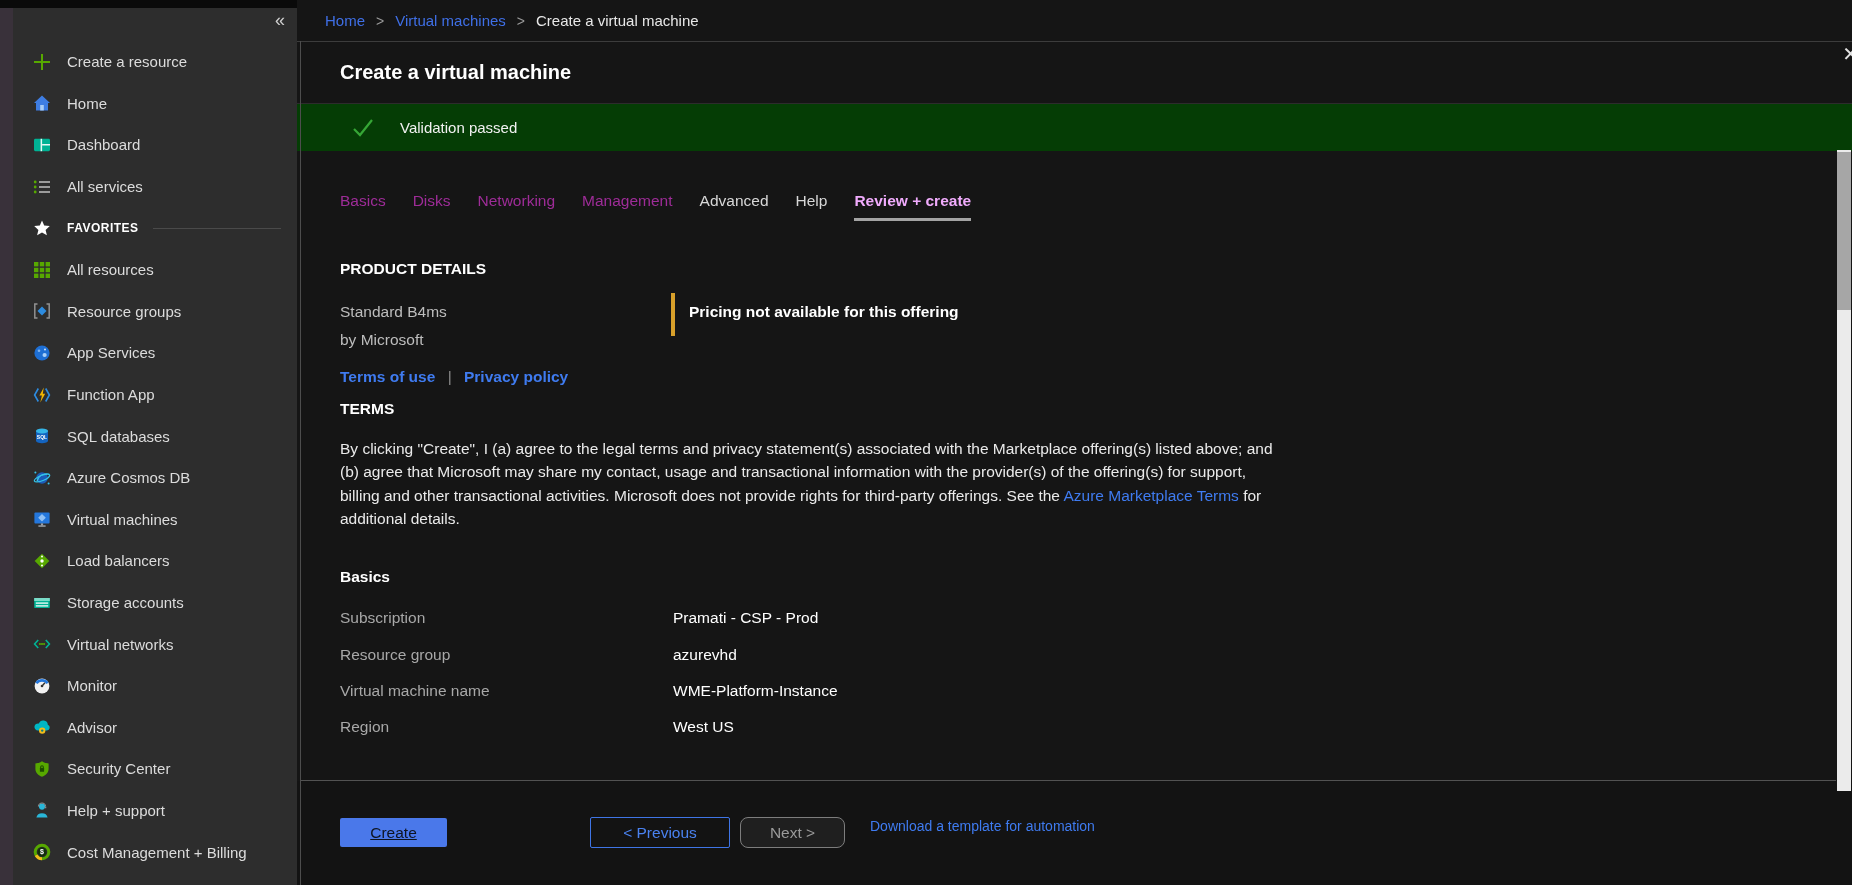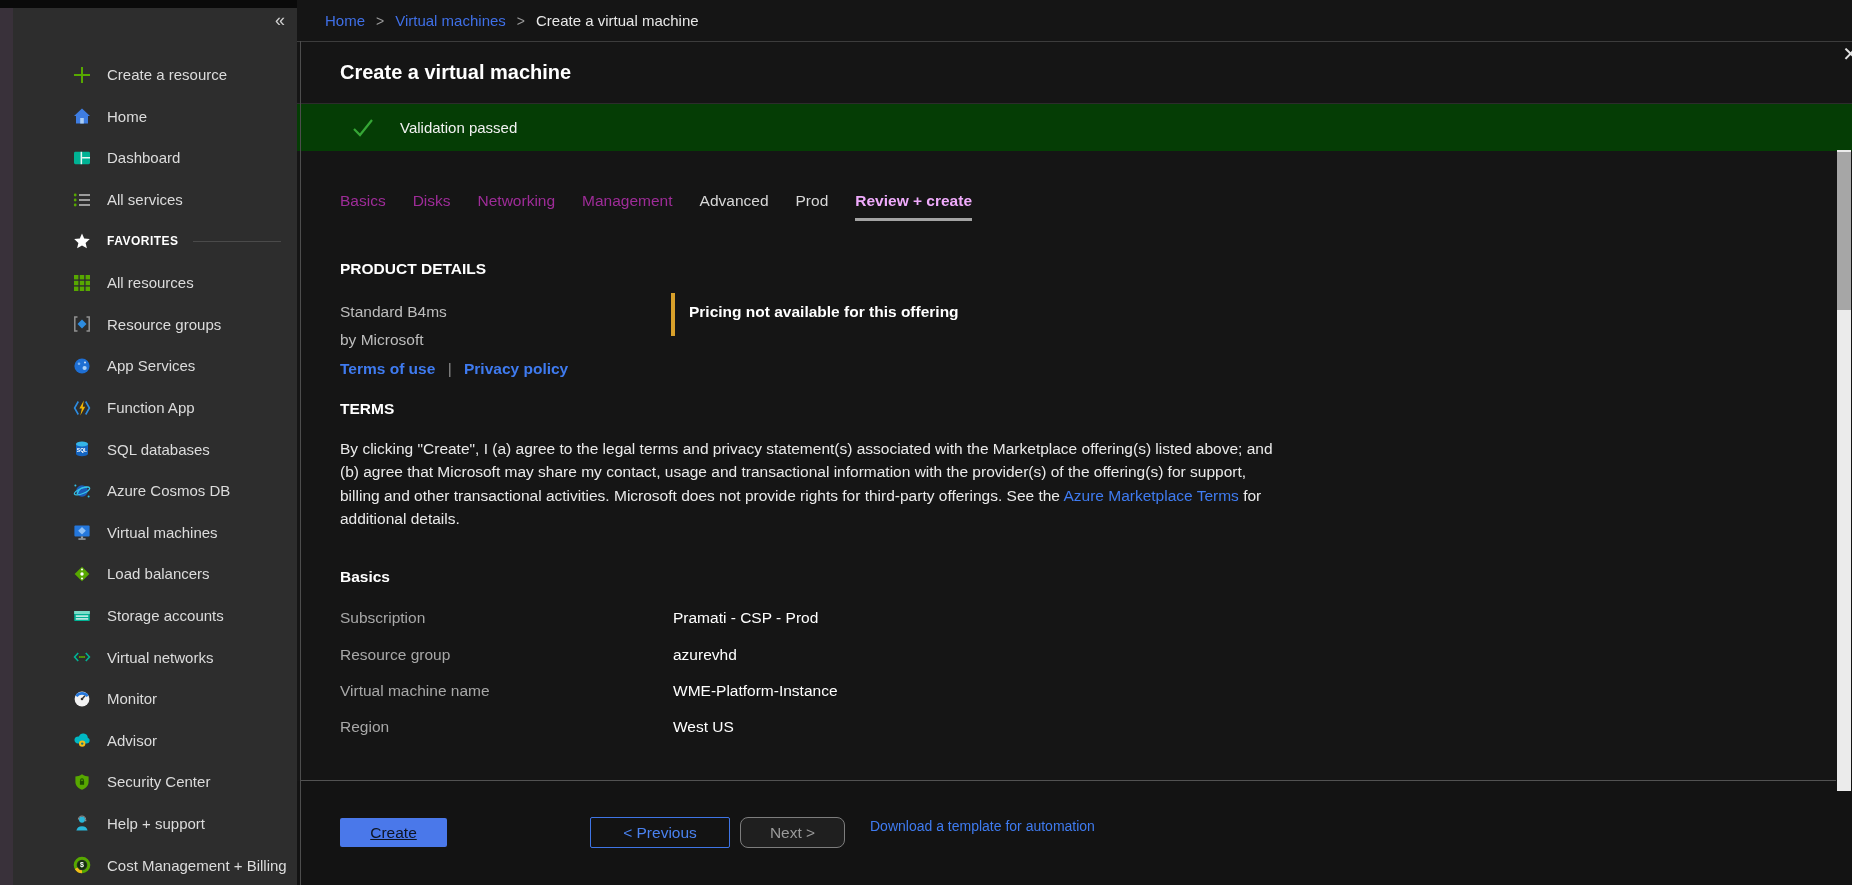--- a/index.html
+++ b/index.html
@@ -9,21 +9,21 @@
     background:#151515; font-family:"Liberation Sans", sans-serif;
     -webkit-font-smoothing:antialiased;
   }
   
   .top-strip { position:absolute; left:0; top:0; width:100%; height:8px; background:#0a0a0a; }
 
   
   .sidebar { position:absolute; left:0; top:8px; bottom:0; width:297px; background:#2d2d2d; }
   .left-accent { position:absolute; left:0; top:0; bottom:0; width:13px; background:#39313a; }
   .collapse-btn { position:absolute; right:12px; top:2px; font-size:18px; color:#cfcfcf; cursor:pointer; }
-  .nav-list { position:absolute; top:46px; left:0; right:0;padding-left:40px; }
+  .nav-list { position:absolute; top:33px; left:0; right:0; }
   .nav-item { height:41.6px; display:flex; align-items:center; padding-left:33px; cursor:pointer; }
   .nav-icon { width:18px; height:18px; flex:0 0 18px; margin-right:16px; }
   .nav-label { font-size:15px; color:#dcdcdc; white-space:nowrap; }
   .nav-item.favorites { cursor:default; }
   .nav-item.favorites .nav-label { font-size:12px; font-weight:bold; color:#ffffff; letter-spacing:.5px; }
   .fav-rule { flex:1; height:1px; background:#4a4a4a; margin:0 16px 0 14px; }
 
   
   .main { position:absolute; left:297px; top:0; right:0; bottom:0; background:#151515; }
   .v-divider { position:absolute; left:3px; top:41px; bottom:0; width:1px; background:#4d4d4d; z-index:6; }
@@ -45,21 +45,21 @@
   .tabs { position:absolute; top:192px; left:43px; display:flex; gap:27px; font-size:15.5px; }
   .tab { padding-bottom:8px; cursor:pointer; }
   .tab.visited { color:#9e2c98; }
   .tab.plain { color:#d8d8d8; }
   .tab.active { color:#f0abfc; font-weight:bold; border-bottom:3px solid #a3a3a3; }
 
   .section-h { font-size:15.5px; font-weight:bold; color:#ffffff; }
   .product { position:absolute; top:260px; left:43px; right:70px; }
   .product-name { margin-top:25px; font-size:15.5px; color:#bdbdbd; }
   .product-by { margin-top:10px; font-size:15.5px; color:#bdbdbd; }
-  .product-links { margin-top:11px; font-size:15.5px; font-weight:bold; }
+  .product-links { margin-top:19px; font-size:15.5px; font-weight:bold; }
   .t-link { color:#3f7bf0; cursor:pointer; }
   .link-sep { color:#8a8a8a; margin:0 8px; font-weight:normal; }
   .pricing { position:absolute; left:331px; top:33px; display:flex; }
   .pricing-bar { width:4px; height:43px; background:#d8a02a; }
   .pricing-text { margin:10px 0 0 14px; font-size:15.5px; font-weight:bold; color:#ffffff; }
 
   .terms { position:absolute; top:400px; left:43px; width:935px; }
   .terms-p { margin-top:19px; font-size:15.5px; line-height:23.4px; color:#eaeaea; }
   .terms-p .inline-link { color:#3f7bf0; cursor:pointer; }
 
@@ -317,21 +317,21 @@
         </svg>
       <span class="banner-text">Validation passed</span>
     </div>
 
     <div class="tabs">
       <span class="tab visited">Basics</span>
       <span class="tab visited">Disks</span>
       <span class="tab visited">Networking</span>
       <span class="tab visited">Management</span>
       <span class="tab plain">Advanced</span>
-      <span class="tab plain">Prod</span>
+      <span class="tab plain">Help</span>
       <span class="tab active">Review + create</span>
     </div>
 
     <div class="product">
       <div class="section-h">PRODUCT DETAILS</div>
       <div class="product-name">Standard B4ms</div>
       <div class="product-by">by Microsoft</div>
       <div class="product-links">
         <span class="t-link">Terms of use</span>
         <span class="link-sep">|</span>

